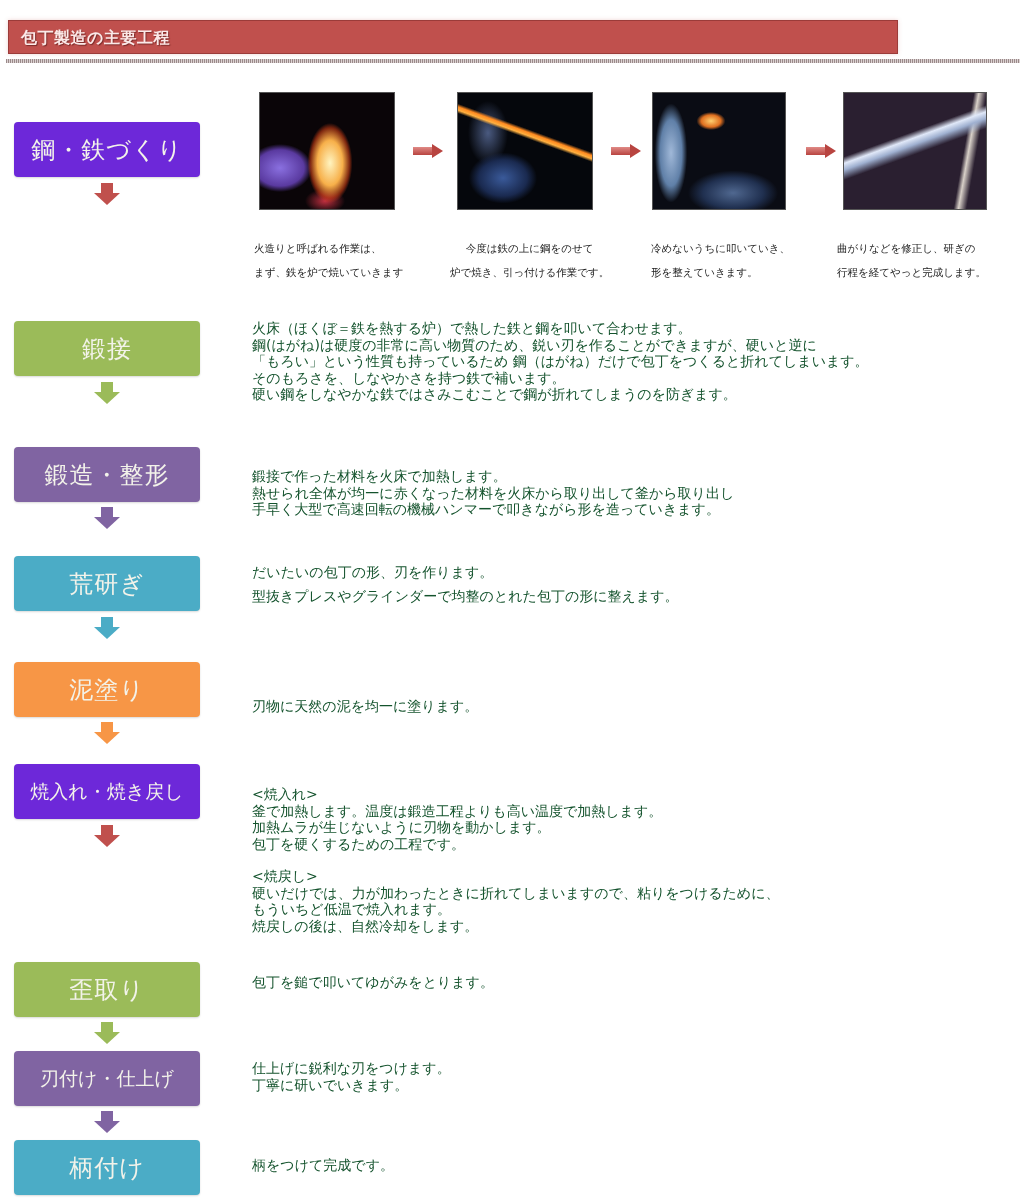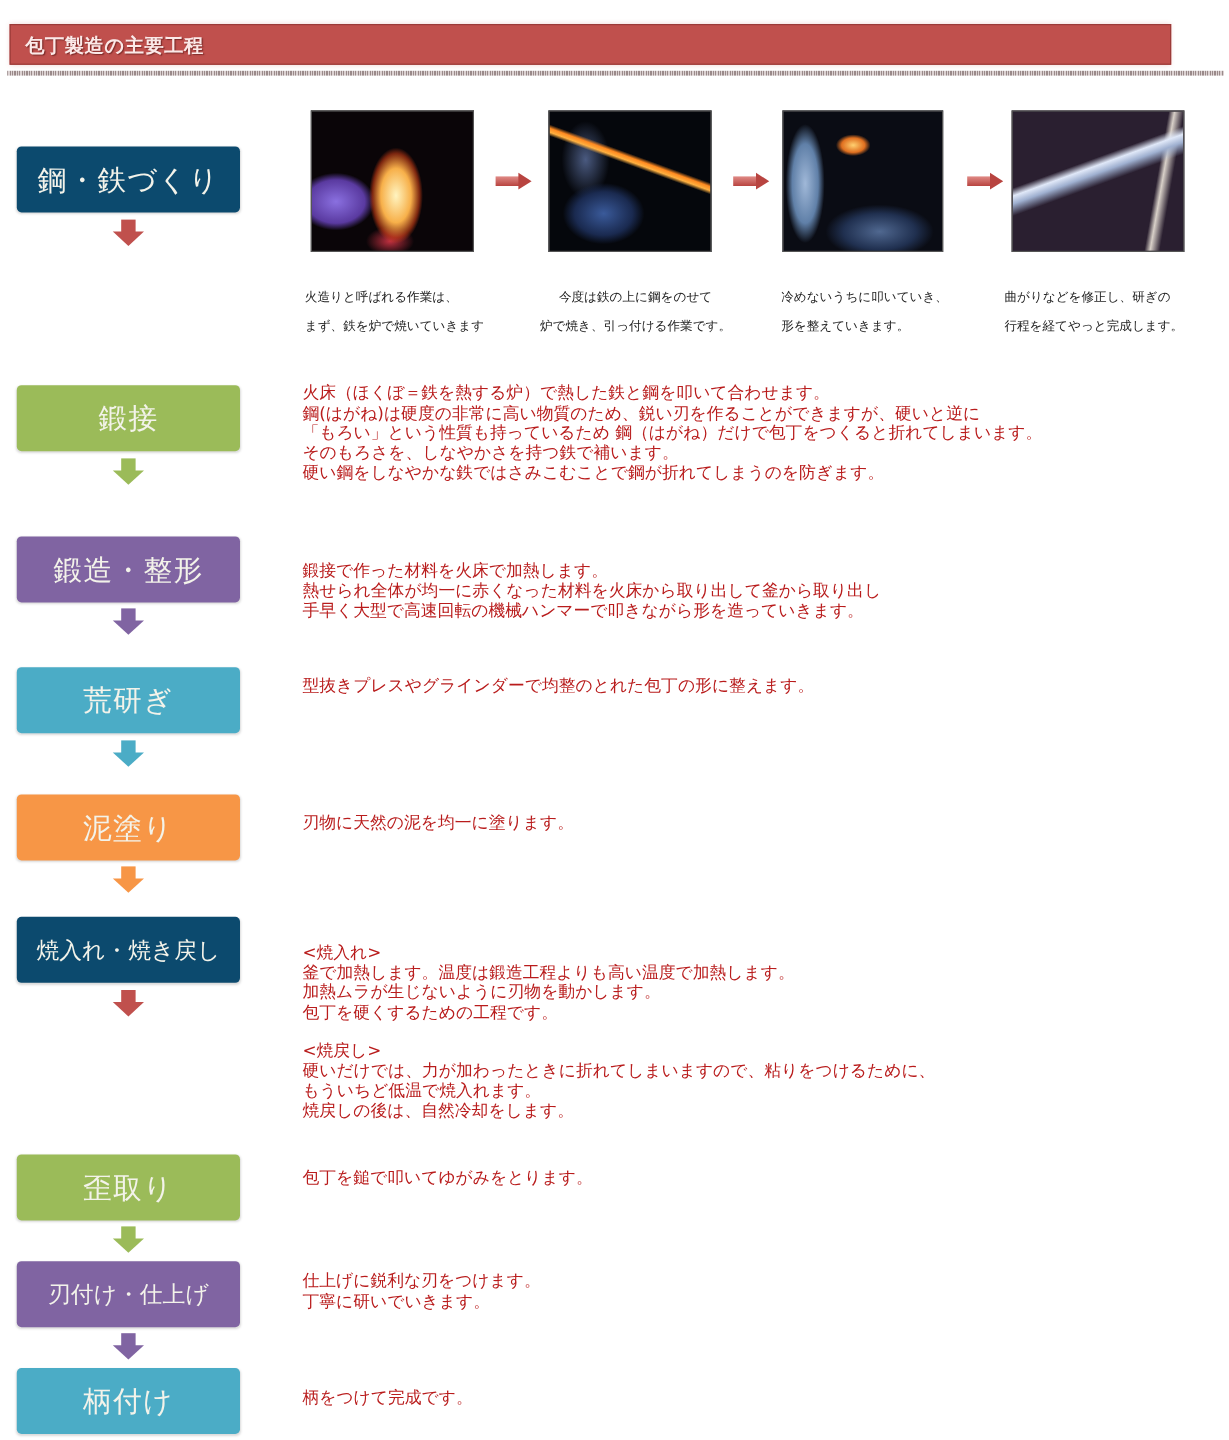--- a/index.html
+++ b/index.html
@@ -1,20 +1,20 @@
 <!DOCTYPE html>
 <html><head>
 <meta charset="utf-8">
 <style>
   * { box-sizing: border-box; margin: 0; padding: 0; }
   html, body { width: 1024px; height: 1200px; background: #ffffff; overflow: hidden; }
   body { position: relative; font-family: "DejaVu Sans", sans-serif; color: #111; }
 
   .header-bar {
-    position: absolute; left: 8px; top: 20px; width: 968px; height: 34px;
+    position: absolute; left: 8px; top: 20px; width: 890px; height: 34px;
     background: #c0504d; border: 1px solid #9b3b39;
     box-shadow: 0 0 4px rgba(192,80,77,0.25);
   }
   .header-title {
     position: absolute; left: 12px; top: 7px;
     font-size: 16px; font-weight: bold; color: #fbe9e8;
     text-shadow: 1px 1px 1px #7a2a28; letter-spacing: 0.5px;
   }
   .header-rule {
     position: absolute; left: 6px; top: 59px; width: 1014px; height: 4px;
@@ -23,21 +23,21 @@
 
   .step-box {
     position: absolute; left: 14px; width: 186px; height: 55px;
     border-radius: 4px;
     display: flex; align-items: center; justify-content: center;
     color: #f3f3ea; font-size: 24px; letter-spacing: 1px;
     box-shadow: 0 1px 2px rgba(0,0,0,0.15);
     white-space: nowrap;
   }
   .step-box.small { font-size: 19px; letter-spacing: 0; }
-  .step-box.red    { background: #0c4a6e; }
+  .step-box.red    { background: #6d28d9; }
   .step-box.green  { background: #9bbb59; }
   .step-box.purple { background: #8064a2; font-family: Liberation Serif, serif; }
   .step-box.blue   { background: #4bacc6; }
   .step-box.orange { background: #f79646; }
 
   .down-arrow { position: absolute; left: 94px; width: 26px; height: 22px; }
   .down-arrow .shaft { position: absolute; left: 7px; top: 0; width: 12px; height: 11px; }
   .down-arrow .head {
     position: absolute; left: 0; top: 10px; width: 0; height: 0;
     border-left: 13px solid transparent; border-right: 13px solid transparent;
@@ -92,21 +92,21 @@
     border-left: 11px solid #b84440;
   }
 
   .caption {
     position: absolute; top: 236px; font-size: 10.5px; line-height: 24px;
     color: #222; white-space: nowrap;
   }
 
   .desc {
     position: absolute; left: 252px; font-size: 14px; line-height: 16.5px;
-    color: #b91c1c; white-space: nowrap;
+    color: #14532d; white-space: nowrap;
   }
   .desc .line { display: block; }
   .desc .gap { display: block; height: 16px; }
 </style>
 </head>
 <body>
 
 <div class="header-bar">
   <span class="header-title">包丁製造の主要工程</span>
 </div>
@@ -175,29 +175,30 @@
   <span class="line">熱せられ全体が均一に赤くなった材料を火床から取り出して釜から取り出し</span>
   <span class="line">手早く大型で高速回転の機械ハンマーで叩きながら形を造っていきます。</span>
 </div>
 
 <div class="step-box blue" style="top:556px;">荒研ぎ</div>
 <div class="down-arrow blue" style="top:617px;">
     <div class="shaft"></div>
     <div class="head"></div>
   </div>
 <div class="desc" style="top:560px; line-height:24px;">
+  <span class="line">だいたいの包丁の形、刃を作ります。</span>
   <span class="line">型抜きプレスやグラインダーで均整のとれた包丁の形に整えます。</span>
 </div>
 
 <div class="step-box orange" style="top:662px;">泥塗り</div>
 <div class="down-arrow orange" style="top:722px;">
     <div class="shaft"></div>
     <div class="head"></div>
   </div>
-<div class="desc" style="top:678px;">
+<div class="desc" style="top:698px;">
   <span class="line">刃物に天然の泥を均一に塗ります。</span>
 </div>
 
 <div class="step-box red small" style="top:764px;">焼入れ・焼き戻し</div>
 <div class="down-arrow red" style="top:825px;">
     <div class="shaft"></div>
     <div class="head"></div>
   </div>
 <div class="desc" style="top:786px;">
   <span class="line">&lt;焼入れ&gt;</span>

